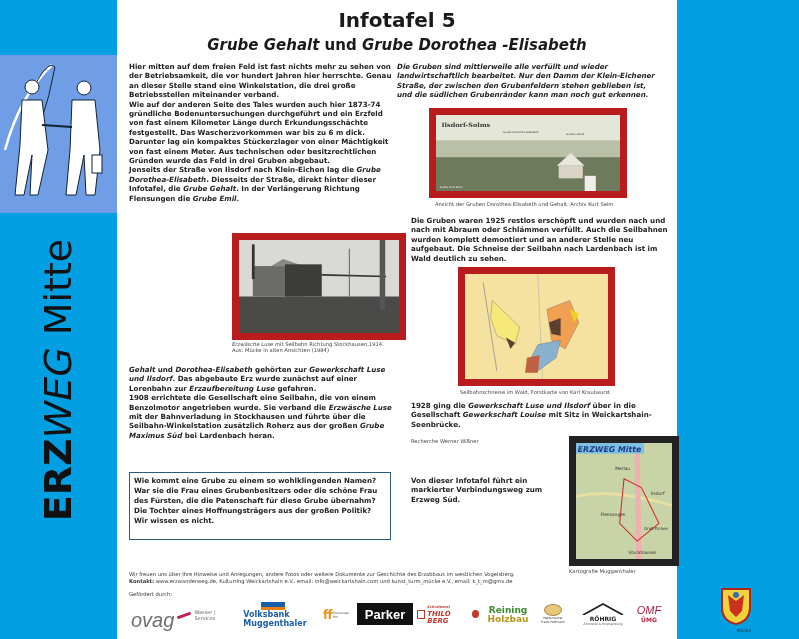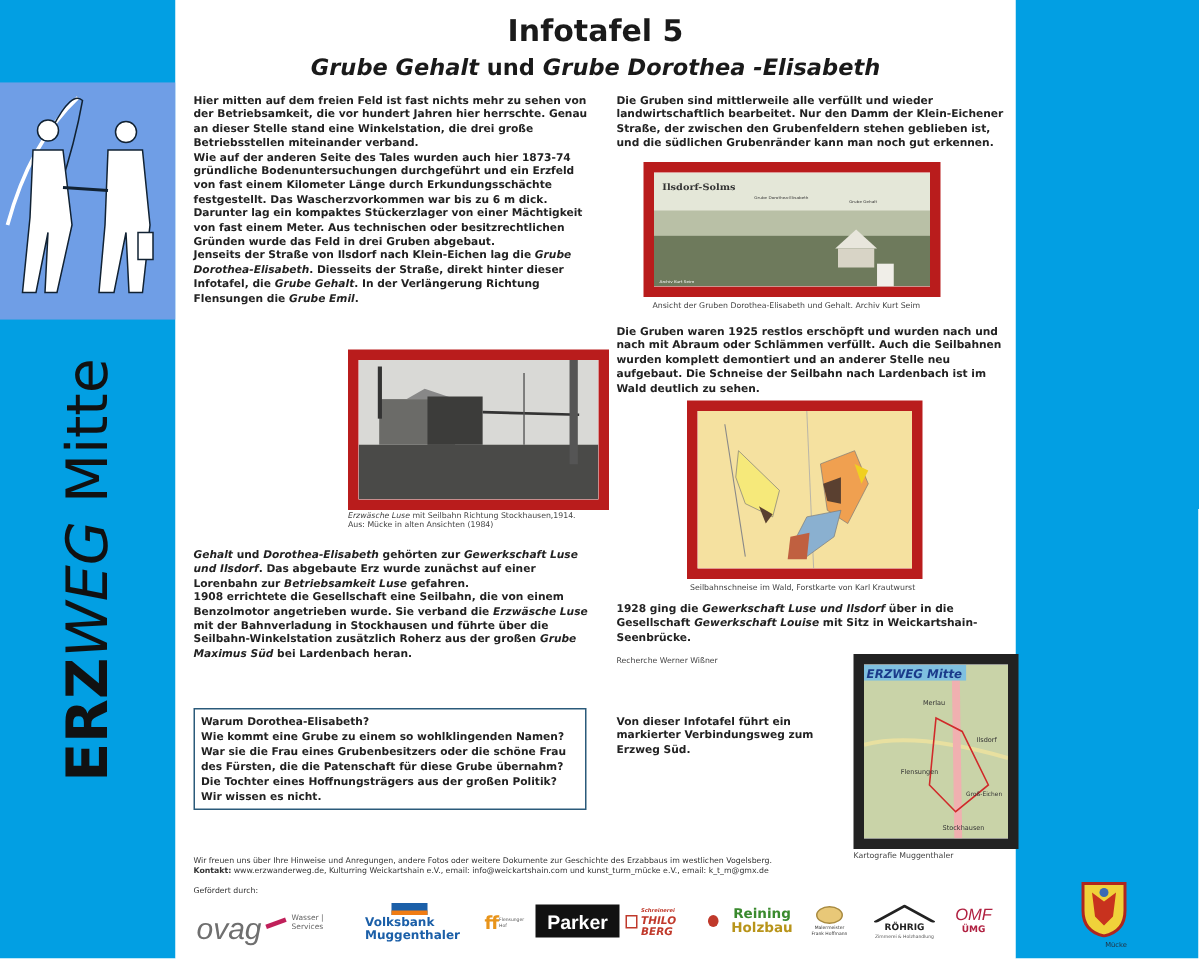--- a/index.html
+++ b/index.html
@@ -92,30 +92,29 @@
       <rect x="153" y="0" width="6" height="80" fill="#555"></rect>
       <line x1="120" y1="10" x2="120" y2="65" stroke="#555"></line>
     </svg>
   </div>
   <div class="cap" style="left:115px; top:341px; width:200px;">
     <div><i>Erzwäsche Luse</i><span> mit Seilbahn Richtung Stockhausen,1914.</span></div>
     <div>Aus:  Mücke in alten Ansichten (1984)</div>
   </div>
 
   <div class="txt" style="left:12px; top:365px; width:270px;">
-    <div><i>Gehalt</i><span> und </span><i>Dorothea-Elisabeth</i><span> gehörten zur </span><i>Gewerkschaft Luse und Ilsdorf</i><span>. Das abgebaute Erz wurde zunächst auf einer Lorenbahn zur </span><i>Betriebsamkeit Luse</i><span> gefahren.</span></div>
+    <div><i>Gehalt</i><span> und </span><i>Dorothea-Elisabeth</i><span> gehörten zur </span><i>Gewerkschaft Luse und Ilsdorf</i><span>. Das abgebaute Erz wurde zunächst auf einer Lorenbahn zur </span><i>Erzaufbereitung Luse</i><span> gefahren.</span></div>
     <div><span>1908 errichtete die Gesellschaft eine Seilbahn, die von einem Benzolmotor angetrieben wurde. Sie verband die </span><i>Erzwäsche Luse</i><span> mit der Bahnverladung in Stockhausen und führte über die Seilbahn-Winkelstation zusätzlich Roherz aus der großen </span><i>Grube Maximus Süd</i><span>  bei Lardenbach heran.</span></div>
   </div>
 
   <div class="qbox">
-    <div>Warum Dorothea-Elisabeth?</div>
     <div>Wie kommt eine Grube zu einem so wohlklingenden Namen? War sie die Frau eines Grubenbesitzers oder die schöne Frau des Fürsten, die die Patenschaft für diese Grube übernahm? Die Tochter eines Hoffnungsträgers aus der großen Politik? Wir wissen es nicht.</div>
   </div>
 
-  <div class="txt" style="left:294px; top:62px; width:260px;">Die Gruben sind mittlerweile alle verfüllt und wieder landwirtschaftlich bearbeitet. Nur den Damm der Klein-Eichener Straße, der zwischen den Grubenfeldern stehen geblieben ist, und die südlichen Grubenränder kann man noch gut erkennen.</div>
+  <div class="txt" style="left:280px; top:62px; width:260px;font-style:italic;">Die Gruben sind mittlerweile alle verfüllt und wieder landwirtschaftlich bearbeitet. Nur den Damm der Klein-Eichener Straße, der zwischen den Grubenfeldern stehen geblieben ist, und die südlichen Grubenränder kann man noch gut erkennen.</div>
 
   <div class="photo" style="left:312px; top:108px; width:198px; height:90px;">
     <svg viewBox="0 0 198 90" preserveAspectRatio="none">
       <rect width="198" height="90" fill="#e4e7d8"></rect>
       <rect x="0" y="30" width="198" height="25" fill="#b9c0a6"></rect>
       <rect x="0" y="50" width="198" height="40" fill="#6e7a5c"></rect>
       <polygon points="130,60 145,45 160,60" fill="#e8e6dc"></polygon>
       <rect x="132" y="60" width="26" height="15" fill="#d8d4c6"></rect>
       <rect x="160" y="72" width="12" height="18" fill="#f0eee8"></rect>
       <text x="6" y="14" font-size="7" font-family="DejaVu Serif, serif" font-weight="bold" fill="#333">Ilsdorf-Solms</text>

